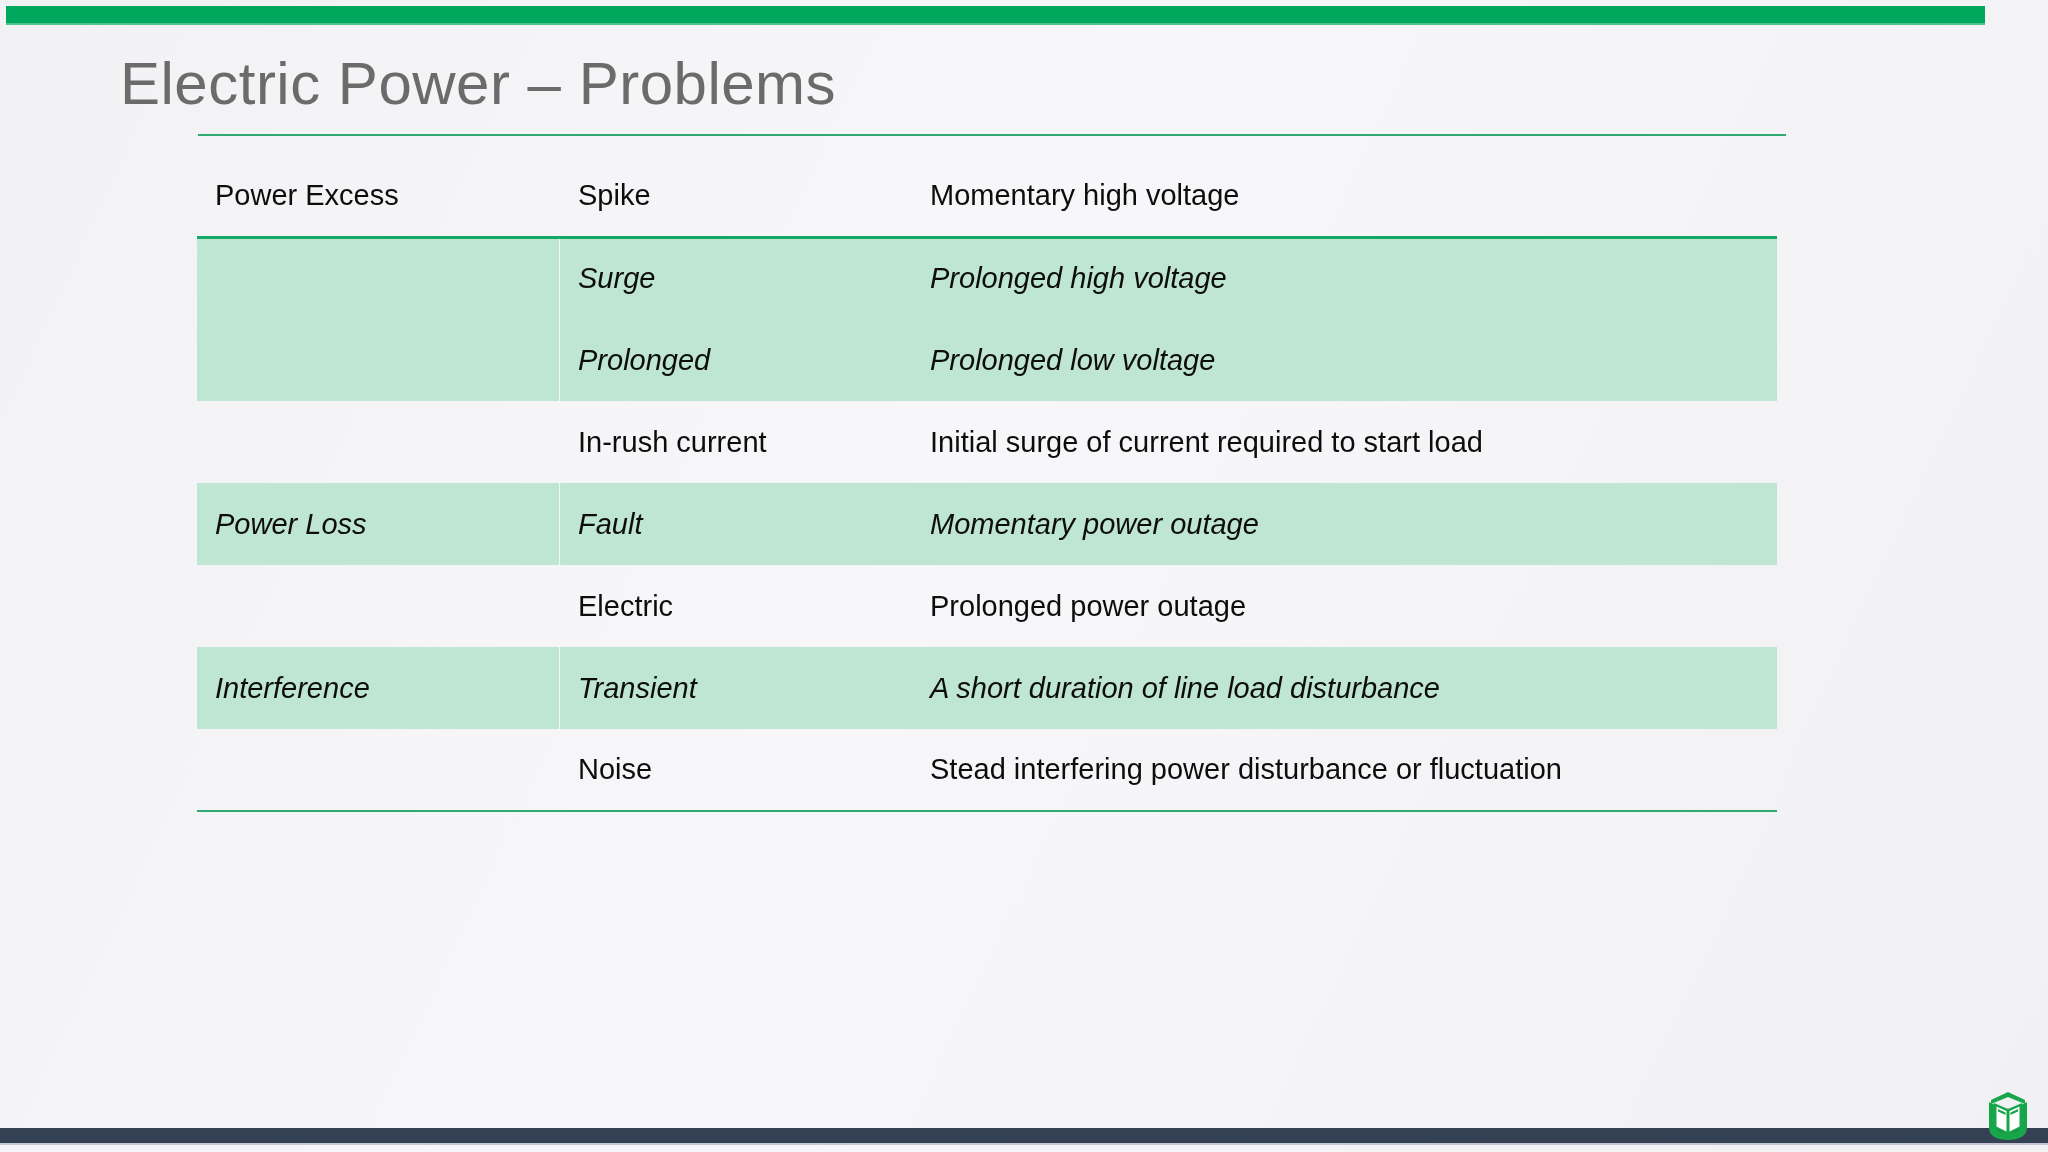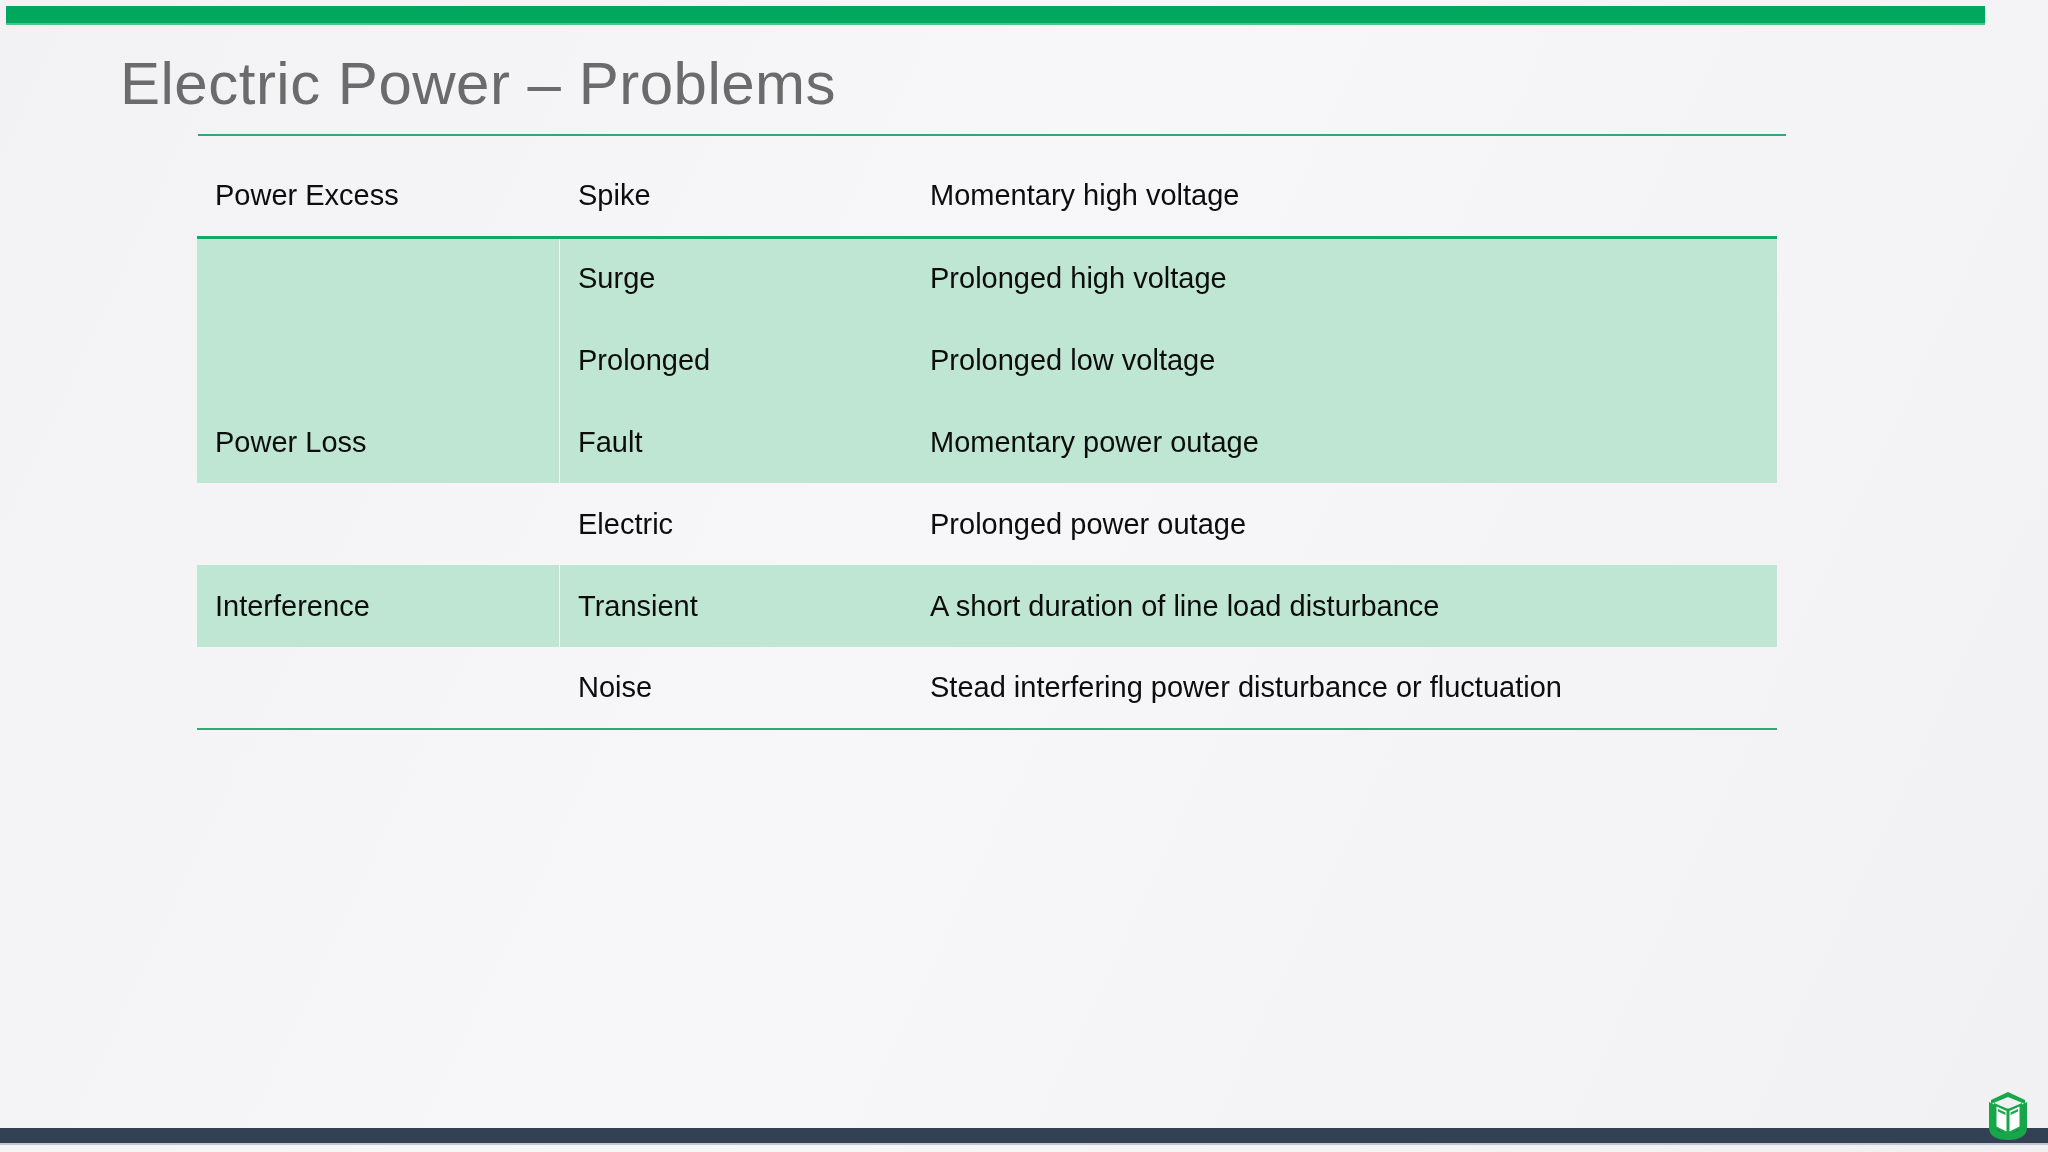--- a/index.html
+++ b/index.html
@@ -85,20 +85,21 @@
     border: 0;
   }
   .col-cat  { width: 363px; }
   .col-name { width: 352px; }
   .col-desc { width: 865px; }
 
   .tbl tr { height: 82px; }
 
   .tbl tr.shaded td {
     background: #bfe5d3;
+    font-style: italic;
   }
   .tbl tr.shaded td.c-cat {
     box-shadow: inset -1px 0 0 rgba(255,255,255,.75);
   }
 
   .c-cat {
     font-weight: bold;
   }
 
   
@@ -167,20 +168,25 @@
         </tr>
         <tr class="shaded">
           <td class="c-cat"></td>
           <td class="c-name">Surge</td>
           <td class="c-desc">Prolonged high voltage</td>
         </tr>
         <tr class="shaded">
           <td class="c-cat"></td>
           <td class="c-name">Prolonged</td>
           <td class="c-desc">Prolonged low voltage</td>
+        </tr>
+        <tr>
+          <td class="c-cat"></td>
+          <td class="c-name">In-rush current</td>
+          <td class="c-desc">Initial surge of current required to start load</td>
         </tr>
         <tr class="shaded">
           <td class="c-cat">Power Loss</td>
           <td class="c-name">Fault</td>
           <td class="c-desc">Momentary power outage</td>
         </tr>
         <tr>
           <td class="c-cat"></td>
           <td class="c-name">Electric</td>
           <td class="c-desc">Prolonged power outage</td>

